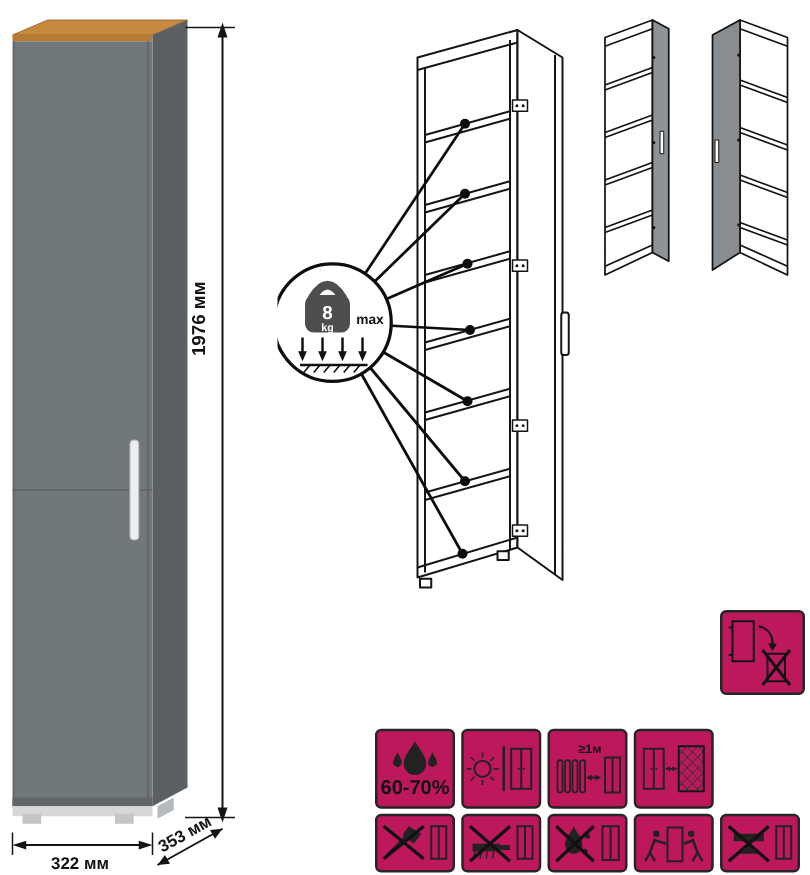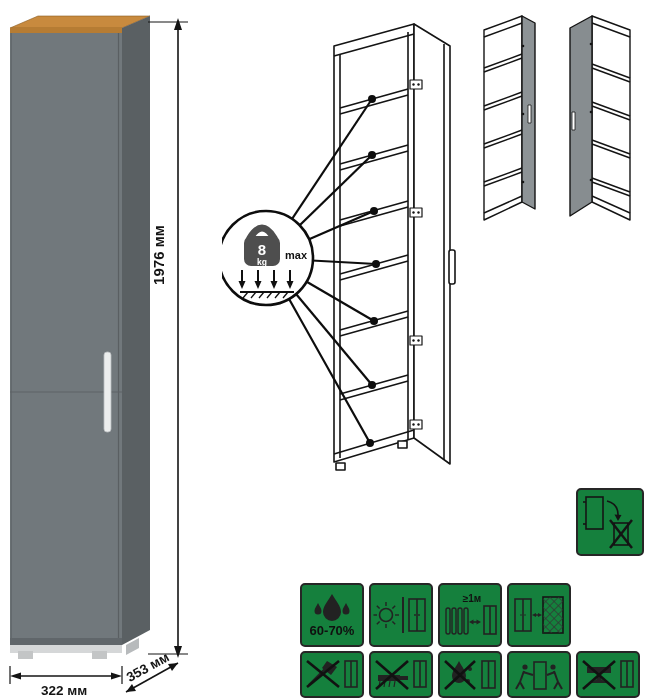--- a/index.html
+++ b/index.html
@@ -1,25 +1,25 @@
 <!DOCTYPE html>
 <html><head>
 <meta charset="utf-8">
 <style>
   *{margin:0;padding:0;box-sizing:border-box}
   html,body{background:#ffffff}
   .sheet{position:relative;width:648px;height:700px;background:#fff;font-family:"Liberation Sans",sans-serif;overflow:hidden}
   .abs{position:absolute}
   .row{position:absolute;display:flex;gap:5px}
-  .icon-box{width:64px;height:64px;border:2.4px solid #262626;border-radius:5px;background:#15803d;
+  .icon-box{width:64px;height:64px;border:2.4px solid #262626;border-radius:5px;background:#be185d;
             display:flex;flex-direction:column;align-items:center;justify-content:center;gap:1px}
   .icon-box.short{height:47px}
   .icon-box.door-box{width:68px;height:68px}
   .lbl{font-weight:700;color:#101010;line-height:1;white-space:nowrap}
-  .lbl.pct{font-size:13px}
+  .lbl.pct{font-size:16px}
   .lbl.tmp{font-size:8.3px;letter-spacing:-0.2px}
   svg text{font-family:"Liberation Sans",sans-serif}
 </style>
 </head>
 <body>
 
 <div class="sheet">
 
   <svg class="abs" style="left:0;top:0" width="220" height="700" viewBox="0 0 220 700">
 

